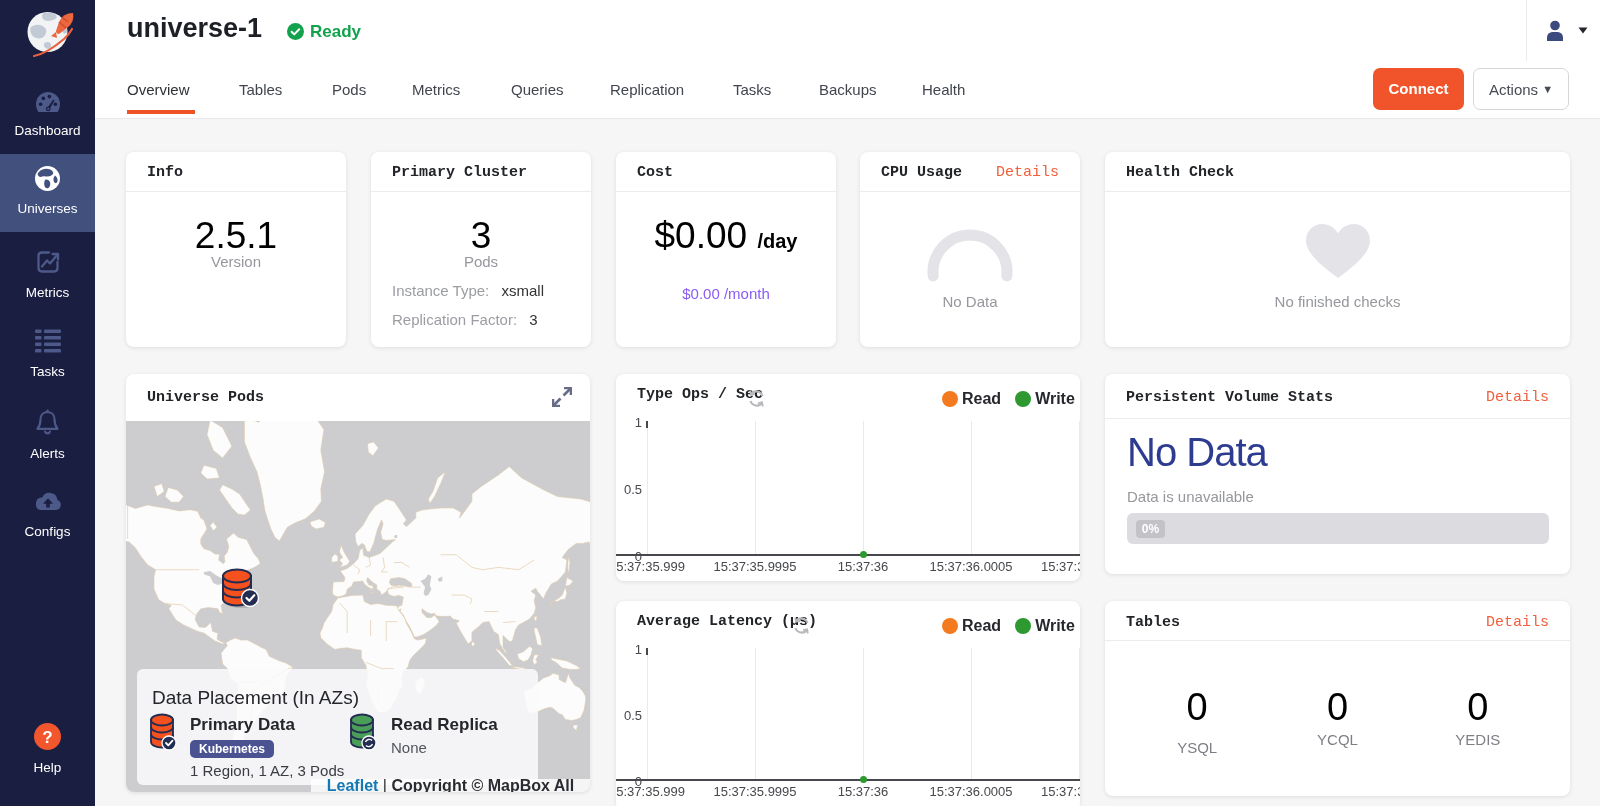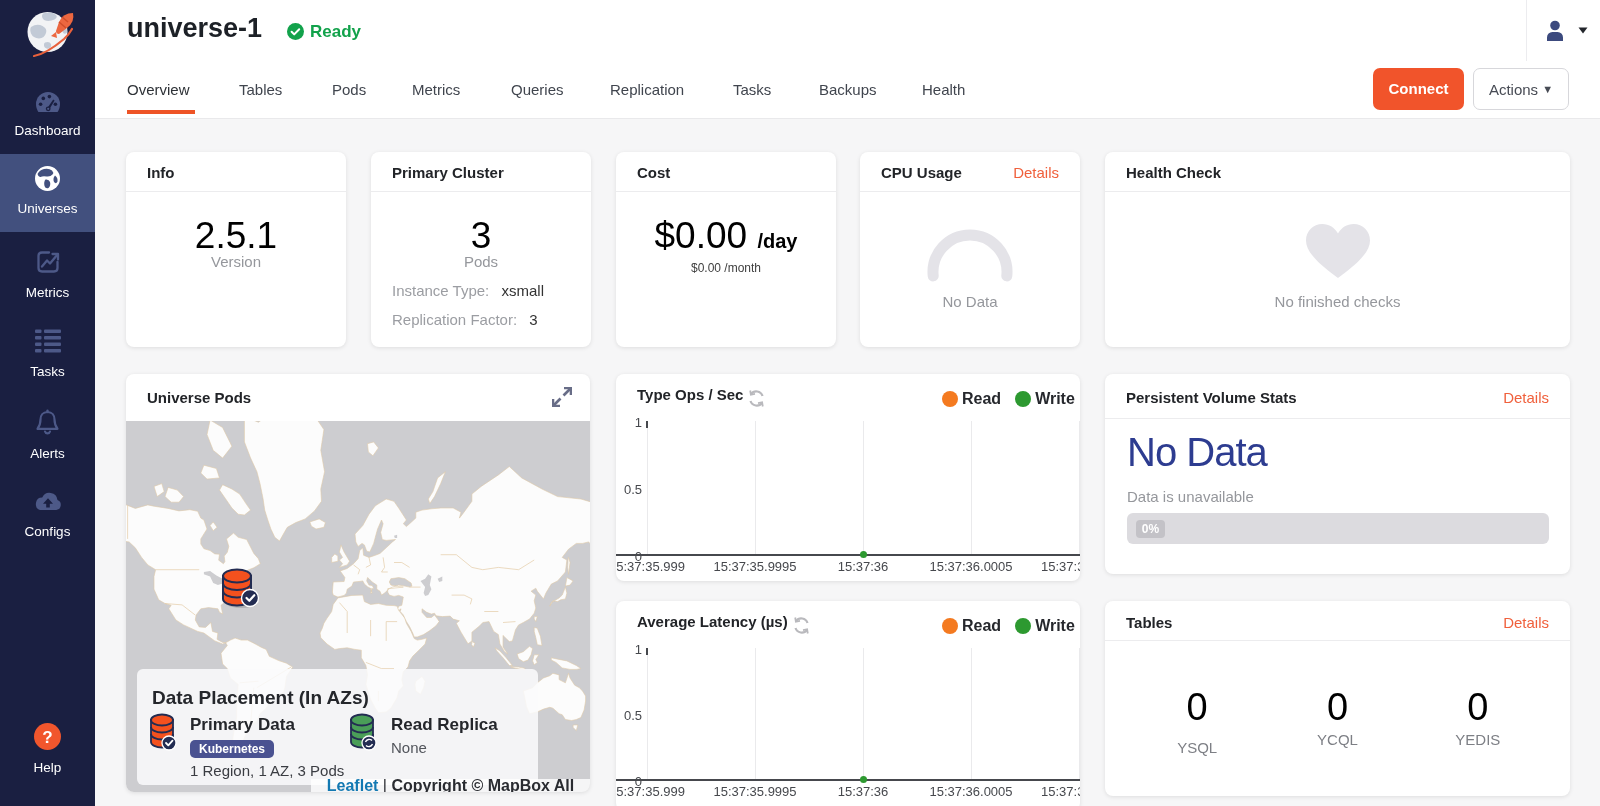--- a/index.html
+++ b/index.html
@@ -17,21 +17,21 @@
 #ready svg { vertical-align:-3px; margin-right:6px; }
 #tabs { position:absolute; left:32px; top:75px; height:44px; }
 .tab { position:absolute; top:6px; font-size:15px; color:#40454e; white-space:nowrap; }
 #tab-underline { position:absolute; left:32px; top:110px; width:68px; height:4px; background:#ee5426; }
 #connect { position:absolute; left:1278px; top:68px; width:91px; height:42px; background:#f1542b; border-radius:7px; color:#fff; font-size:15px; font-weight:700; text-align:center; line-height:42px; }
 #actions { position:absolute; left:1378px; top:68px; width:96px; height:42px; background:#fff; border:1px solid #d7d7db; border-radius:7px; color:#474b54; font-size:15px; text-align:center; line-height:40px; }
 #hdivider { position:absolute; left:1431px; top:0; width:1px; height:61px; background:#ececef; }
 #useric { position:absolute; left:1450px; top:20px; }
 
 .card { position:absolute; background:#fff; border-radius:8px; box-shadow:0 1px 4px rgba(0,0,0,0.10); }
-.chead { position:relative; height:40px; border-bottom:1px solid #ececee; }
+.chead { position:relative; height:40px; border-bottom:1px solid #ececee;font-family:Liberation Mono, monospace; }
 .chead .t { position:absolute; left:21px; top:12px; font-size:15px; font-weight:700; color:#222428; }
 .chead .details { position:absolute; right:21px; top:12px; font-size:15px; color:#f0603c; }
 .bignum { font-size:37px; font-weight:500; color:#000000; text-align:center; line-height:40px; }
 .sublabel { font-size:15px; color:#95979c; text-align:center; }
 
 .legend { font-size:16px; color:#26282d; }
 .ldot { display:inline-block; width:16px; height:16px; border-radius:50%; vertical-align:-3px; }
 .ltxt { margin-left:4px;font-weight:bold; }
 .plot { position:absolute; left:0; width:464px; }
 .vgrid { position:absolute; top:0; bottom:0; width:1px; background:#eaeaec; }
@@ -153,21 +153,21 @@
   <div class="bignum" style="margin-top:24px;">3</div>
   <div class="sublabel" style="margin-top:-3px;">Pods</div>
   <div style="margin:12px 0 0 21px;font-size:15px;color:#9b9da2;">Instance Type: <span style="color:#333;margin-left:8px;">xsmall</span></div>
   <div style="margin:12px 0 0 21px;font-size:15px;color:#9b9da2;">Replication Factor: <span style="color:#333;margin-left:8px;">3</span></div>
 </div>
 <div class="card" style="left:616px;top:152px;width:220px;height:195px;">
   <div class="chead">
       <span class="t">Cost</span>
     </div>
   <div class="bignum" style="margin-top:24px;">$0.00 <span style="font-size:20px;font-weight:700;">/day</span></div>
-  <div style="font-size:12px;color:#404040;text-align:center;">$0.00 /month</div>
+  <div style="margin-top:24px;font-size:15px;color:#8b5cf6;text-align:center;">$0.00 /month</div>
 </div>
 <div class="card" style="left:860px;top:152px;width:220px;height:195px;">
   <div class="chead">
       <span class="t">CPU Usage</span>
       <span class="details">Details</span>
     </div>
   <svg class="abs" style="left:65px;top:76px;" width="90" height="60" viewBox="0 0 90 60">
     <path d="M 8.2 47.9 A 37 37 0 1 1 81.8 47.9" fill="none" stroke="#e4e3e8" stroke-width="11" stroke-linecap="round"></path>
   </svg>
   <div class="sublabel" style="margin-top:101px;">No Data</div>
@@ -260,21 +260,21 @@
       <g id="marker">
         <ellipse cx="116" cy="183" rx="15" ry="4" fill="rgba(0,0,0,0.14)"></ellipse>
         <path d="M97 155 v23 a14 6.5 0 0 0 28 0 v-23 z" fill="#f4511e" stroke="#232c52" stroke-width="2"></path>
         <ellipse cx="111" cy="155" rx="14" ry="6.5" fill="#f4511e" stroke="#232c52" stroke-width="2"></ellipse>
         <path d="M97 162.5 a14 6.5 0 0 0 28 0 M97 170 a14 6.5 0 0 0 28 0" fill="none" stroke="#232c52" stroke-width="2"></path>
         <circle cx="124" cy="177" r="8.5" fill="#232c52" stroke="#fff" stroke-width="1.4"></circle>
         <path d="M120.5 177 l2.8 2.8 l5 -5.6" stroke="#fff" stroke-width="2.2" fill="none" stroke-linecap="round" stroke-linejoin="round"></path>
       </g>
     </svg>
     <div style="position:absolute;left:11px;top:248px;width:401px;height:116px;background:rgba(250,250,251,0.86);border-radius:6px;"></div>
-    <div style="position:absolute;left:26px;top:266px;font-size:19px;font-weight:700;color:#24262b;">Data Placement (In AZs)</div>
+    <div style="position:absolute;left:26px;top:266px;font-size:19px;font-weight:400;color:#24262b;">Data Placement (In AZs)</div>
     <svg style="position:absolute;left:22px;top:292px;" width="30" height="38" viewBox="0 0 30 38">
       <path d="M3 7 v22 a11 5.5 0 0 0 22 0 v-22 z" fill="#f4511e" stroke="#232c52" stroke-width="1.8"></path>
       <ellipse cx="14" cy="7" rx="11" ry="5.5" fill="#f4511e" stroke="#232c52" stroke-width="1.8"></ellipse>
       <path d="M3 14 a11 5.5 0 0 0 22 0 M3 21 a11 5.5 0 0 0 22 0" fill="none" stroke="#232c52" stroke-width="1.8"></path>
       <circle cx="21" cy="30" r="7" fill="#232c52" stroke="#fff" stroke-width="1.3"></circle>
       <path d="M18 30 l2.3 2.3 l4.2 -4.6" stroke="#fff" stroke-width="1.8" fill="none" stroke-linecap="round" stroke-linejoin="round"></path>
     </svg>
     <div style="position:absolute;left:64px;top:294px;font-size:17px;font-weight:700;color:#24262b;">Primary Data</div>
     <div style="position:absolute;left:64px;top:319px;height:18px;background:#4a5291;border-radius:5px;color:#fff;font-size:12px;font-weight:700;line-height:18px;padding:0 9px;">Kubernetes</div>
     <div style="position:absolute;left:64px;top:341px;font-size:15px;color:#3a3c42;">1 Region, 1 AZ, 3 Pods</div>

